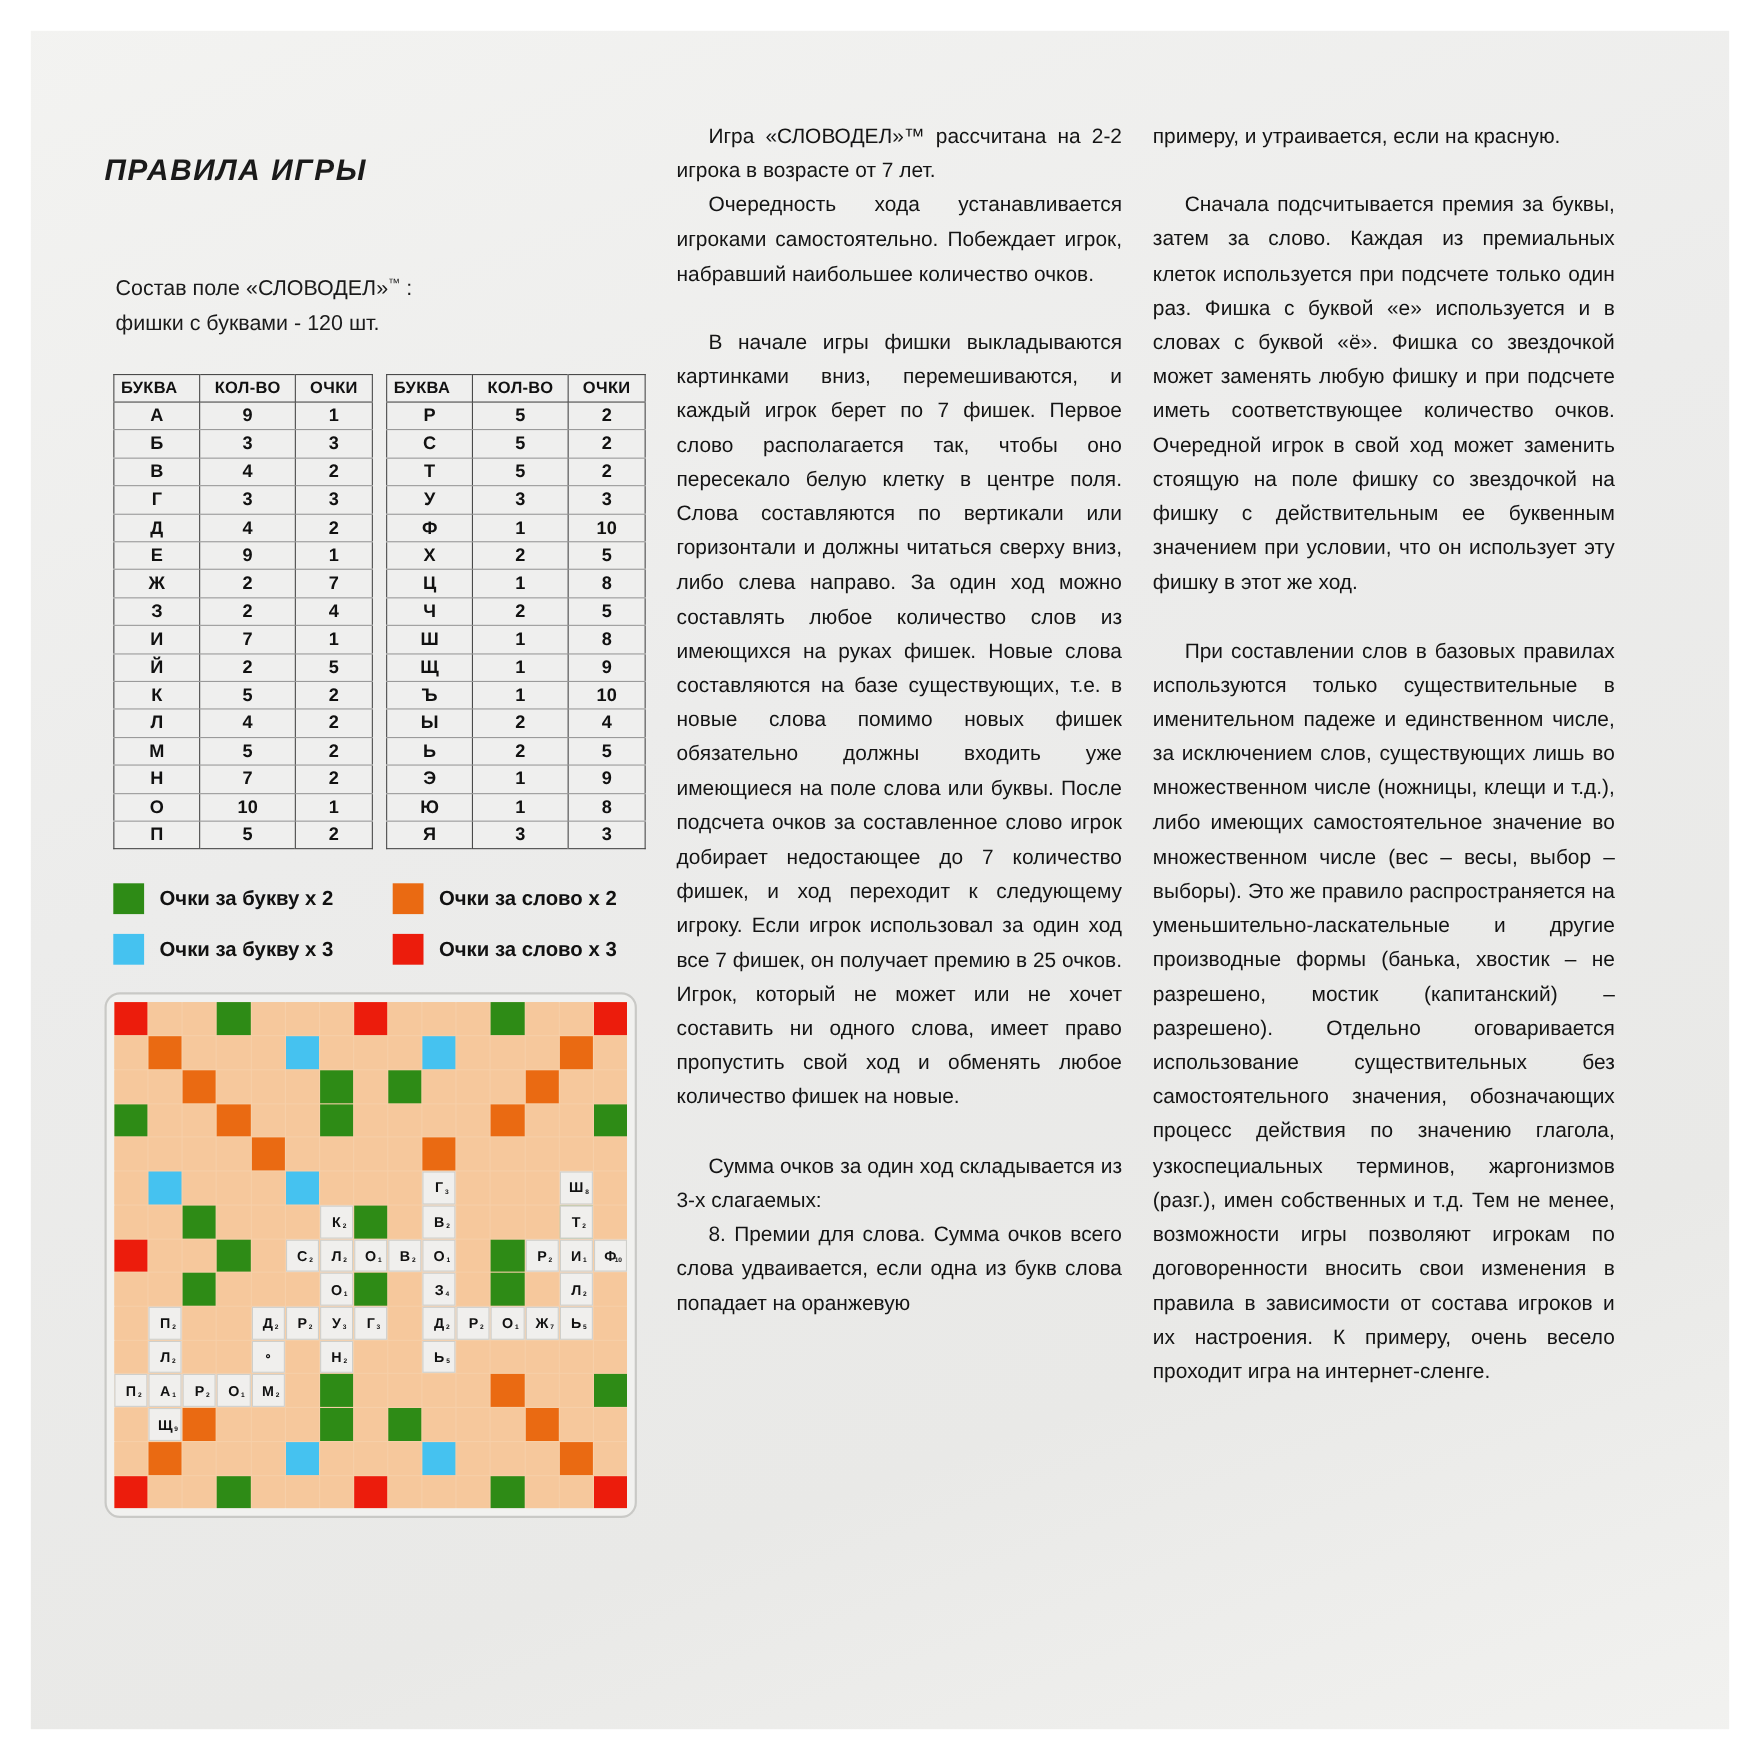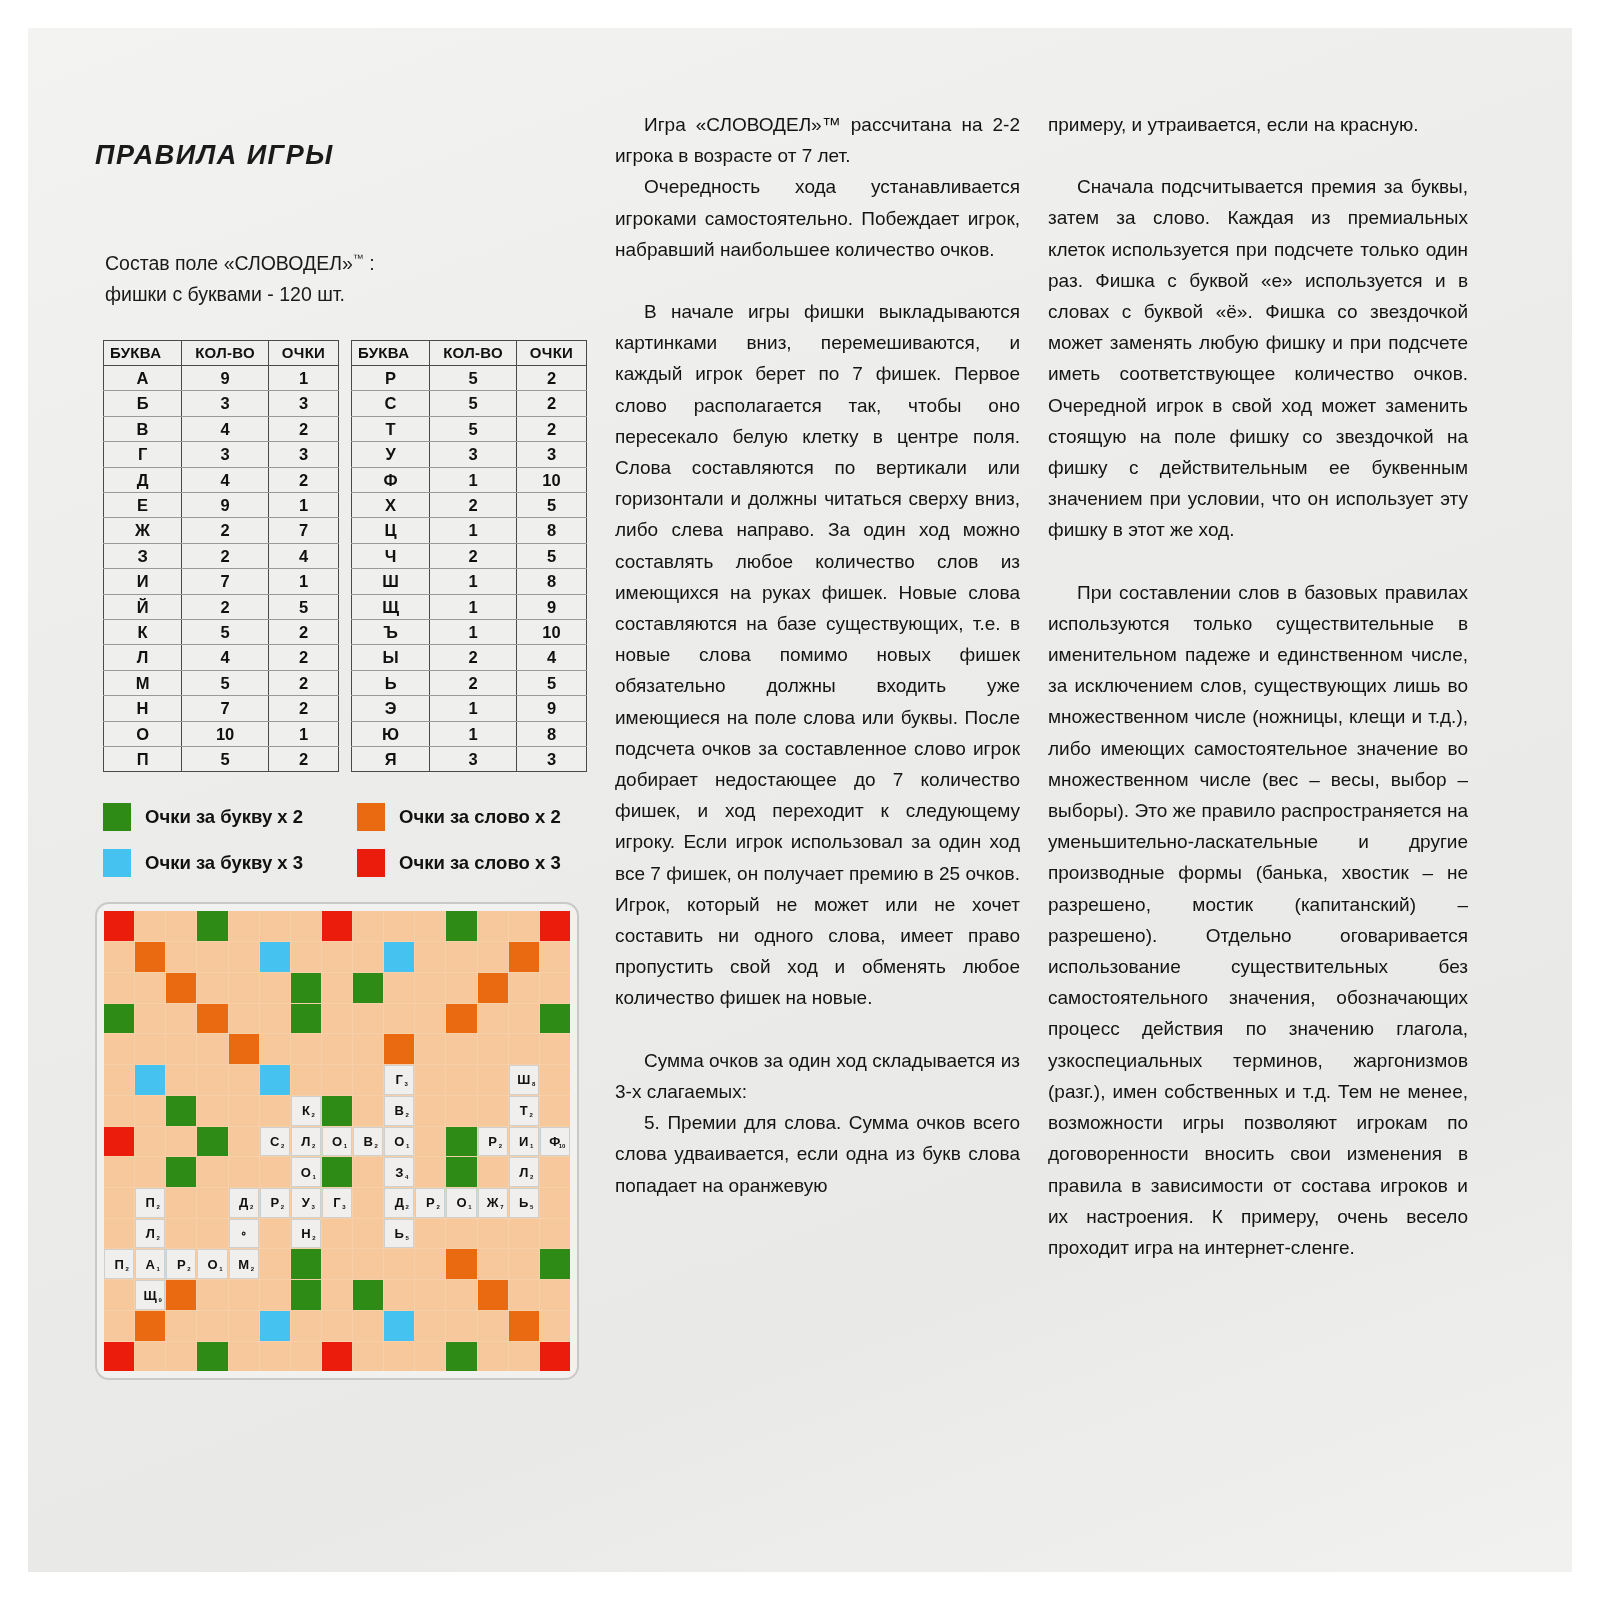--- a/index.html
+++ b/index.html
@@ -754,21 +754,21 @@
           </div>
       </div>
     </div>
 
     <div class="col col-mid">
       <div class="body-text">
         <p class="nogap">Игра «СЛОВОДЕЛ»™ рассчитана на 2-2 игрока в возрасте от 7 лет.</p>
         <p class="nogap">Очередность хода устанавливается игроками самостоятельно. Побеждает игрок, набравший наибольшее количество очков.</p>
         <p class="gap">В начале игры фишки выкладываются картинками вниз, перемешиваются, и каждый игрок берет по 7 фишек. Первое слово располагается так, чтобы оно пересекало белую клетку в центре поля. Слова составляются по вертикали или горизонтали и должны читаться сверху вниз, либо слева направо. За один ход можно составлять любое количество слов из имеющихся на руках фишек. Новые слова составляются на базе существующих, т.е. в новые слова помимо новых фишек обязательно должны входить уже имеющиеся на поле слова или буквы. После подсчета очков за составленное слово игрок добирает недостающее до 7 количество фишек, и ход переходит к следующему игроку. Если игрок использовал за один ход все 7 фишек, он получает премию в 25 очков. Игрок, который не может или не хочет составить ни одного слова, имеет право пропустить свой ход и обменять любое количество фишек на новые.</p>
         <p class="gap">Сумма очков за один ход складывается из 3-х слагаемых:</p>
-        <p class="nogap">5. Премии для слова. Сумма очков всего слова удваивается, если одна из букв слова попадает на оранжевую</p>
+        <p class="nogap">8. Премии для слова. Сумма очков всего слова удваивается, если одна из букв слова попадает на оранжевую</p>
       </div>
     </div>
 
     <div class="col col-right">
       <div class="body-text">
         <p class="nogap" style="text-indent:0">примеру, и утраивается, если на красную.</p>
         <p class="gap">Сначала подсчитывается премия за буквы, затем за слово. Каждая из премиальных клеток используется при подсчете только один раз. Фишка с буквой «е» используется и в словах с буквой «ё». Фишка со звездочкой может заменять любую фишку и при подсчете иметь соответствующее количество очков. Очередной игрок в свой ход может заменить стоящую на поле фишку со звездочкой на фишку с действительным ее буквенным значением при условии, что он использует эту фишку в этот же ход.</p>
         <p class="gap">При составлении слов в базовых правилах используются только существительные в именительном падеже и единственном числе, за исключением слов, существующих лишь во множественном числе (ножницы, клещи и т.д.), либо имеющих самостоятельное значение во множественном числе (вес – весы, выбор – выборы). Это же правило распространяется на уменьшительно-ласкательные и другие производные формы (банька, хвостик – не разрешено, мостик (капитанский) – разрешено). Отдельно оговаривается использование существительных без самостоятельного значения, обозначающих процесс действия по значению глагола, узкоспециальных терминов, жаргонизмов (разг.), имен собственных и т.д. Тем не менее, возможности игры позволяют игрокам по договоренности вносить свои изменения в правила в зависимости от состава игроков и их настроения. К примеру, очень весело проходит игра на интернет-сленге.</p>
       </div>
     </div>

